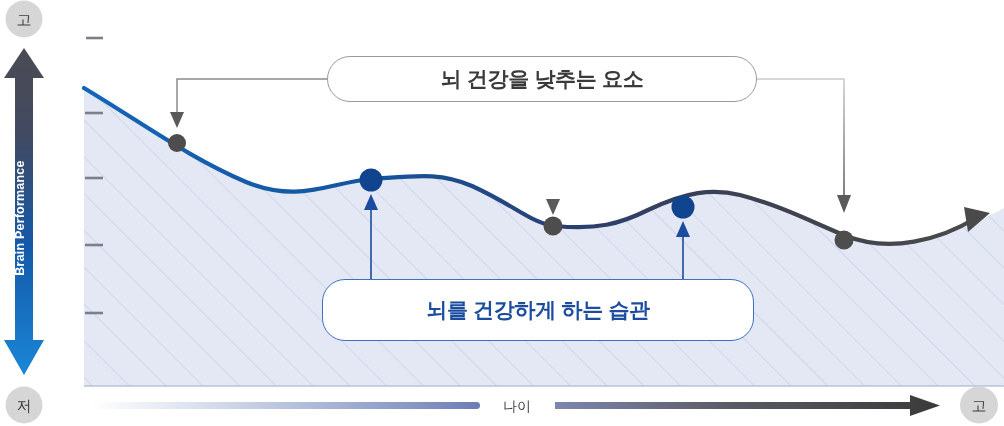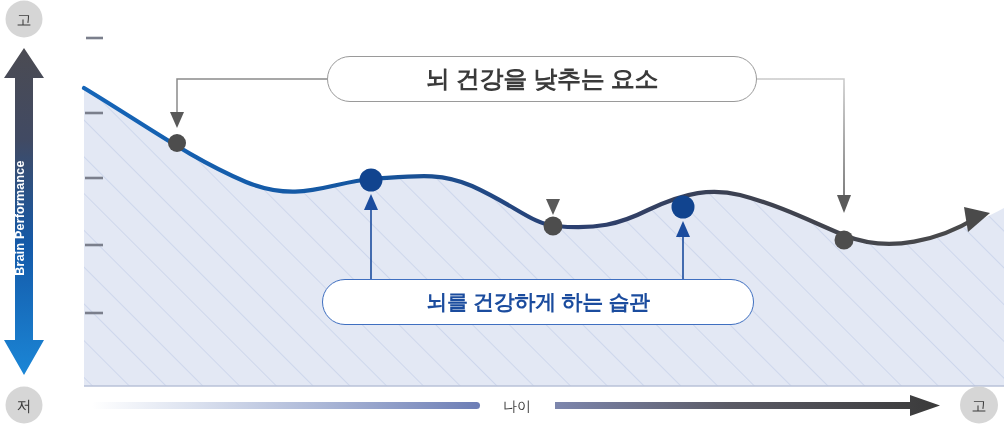--- a/index.html
+++ b/index.html
@@ -52,28 +52,28 @@
     text-align: center;
     white-space: nowrap;
   }
   #callout-negative {
     left: 327px; top: 56px;
     width: 430px; height: 46px;
     border: 1.3px solid #9a9a9a;
     border-radius: 23px;
   }
   #callout-negative .callout-text {
-    font-size: 24px;
+    font-size: 21px;
     font-weight: bold;
     color: #3a3a3a;
     letter-spacing: -0.3px;
   }
   #callout-positive {
     left: 322px; top: 279px;
-    width: 432px; height: 46px;
+    width: 432px; height: 62px;
     border: 1.5px solid #3f6fc0;
     border-radius: 23px;
   }
   #callout-positive .callout-text {
     font-size: 21px;
     font-weight: bold;
     color: #1b4c9e;
     letter-spacing: -0.3px;
   }
 </style>

